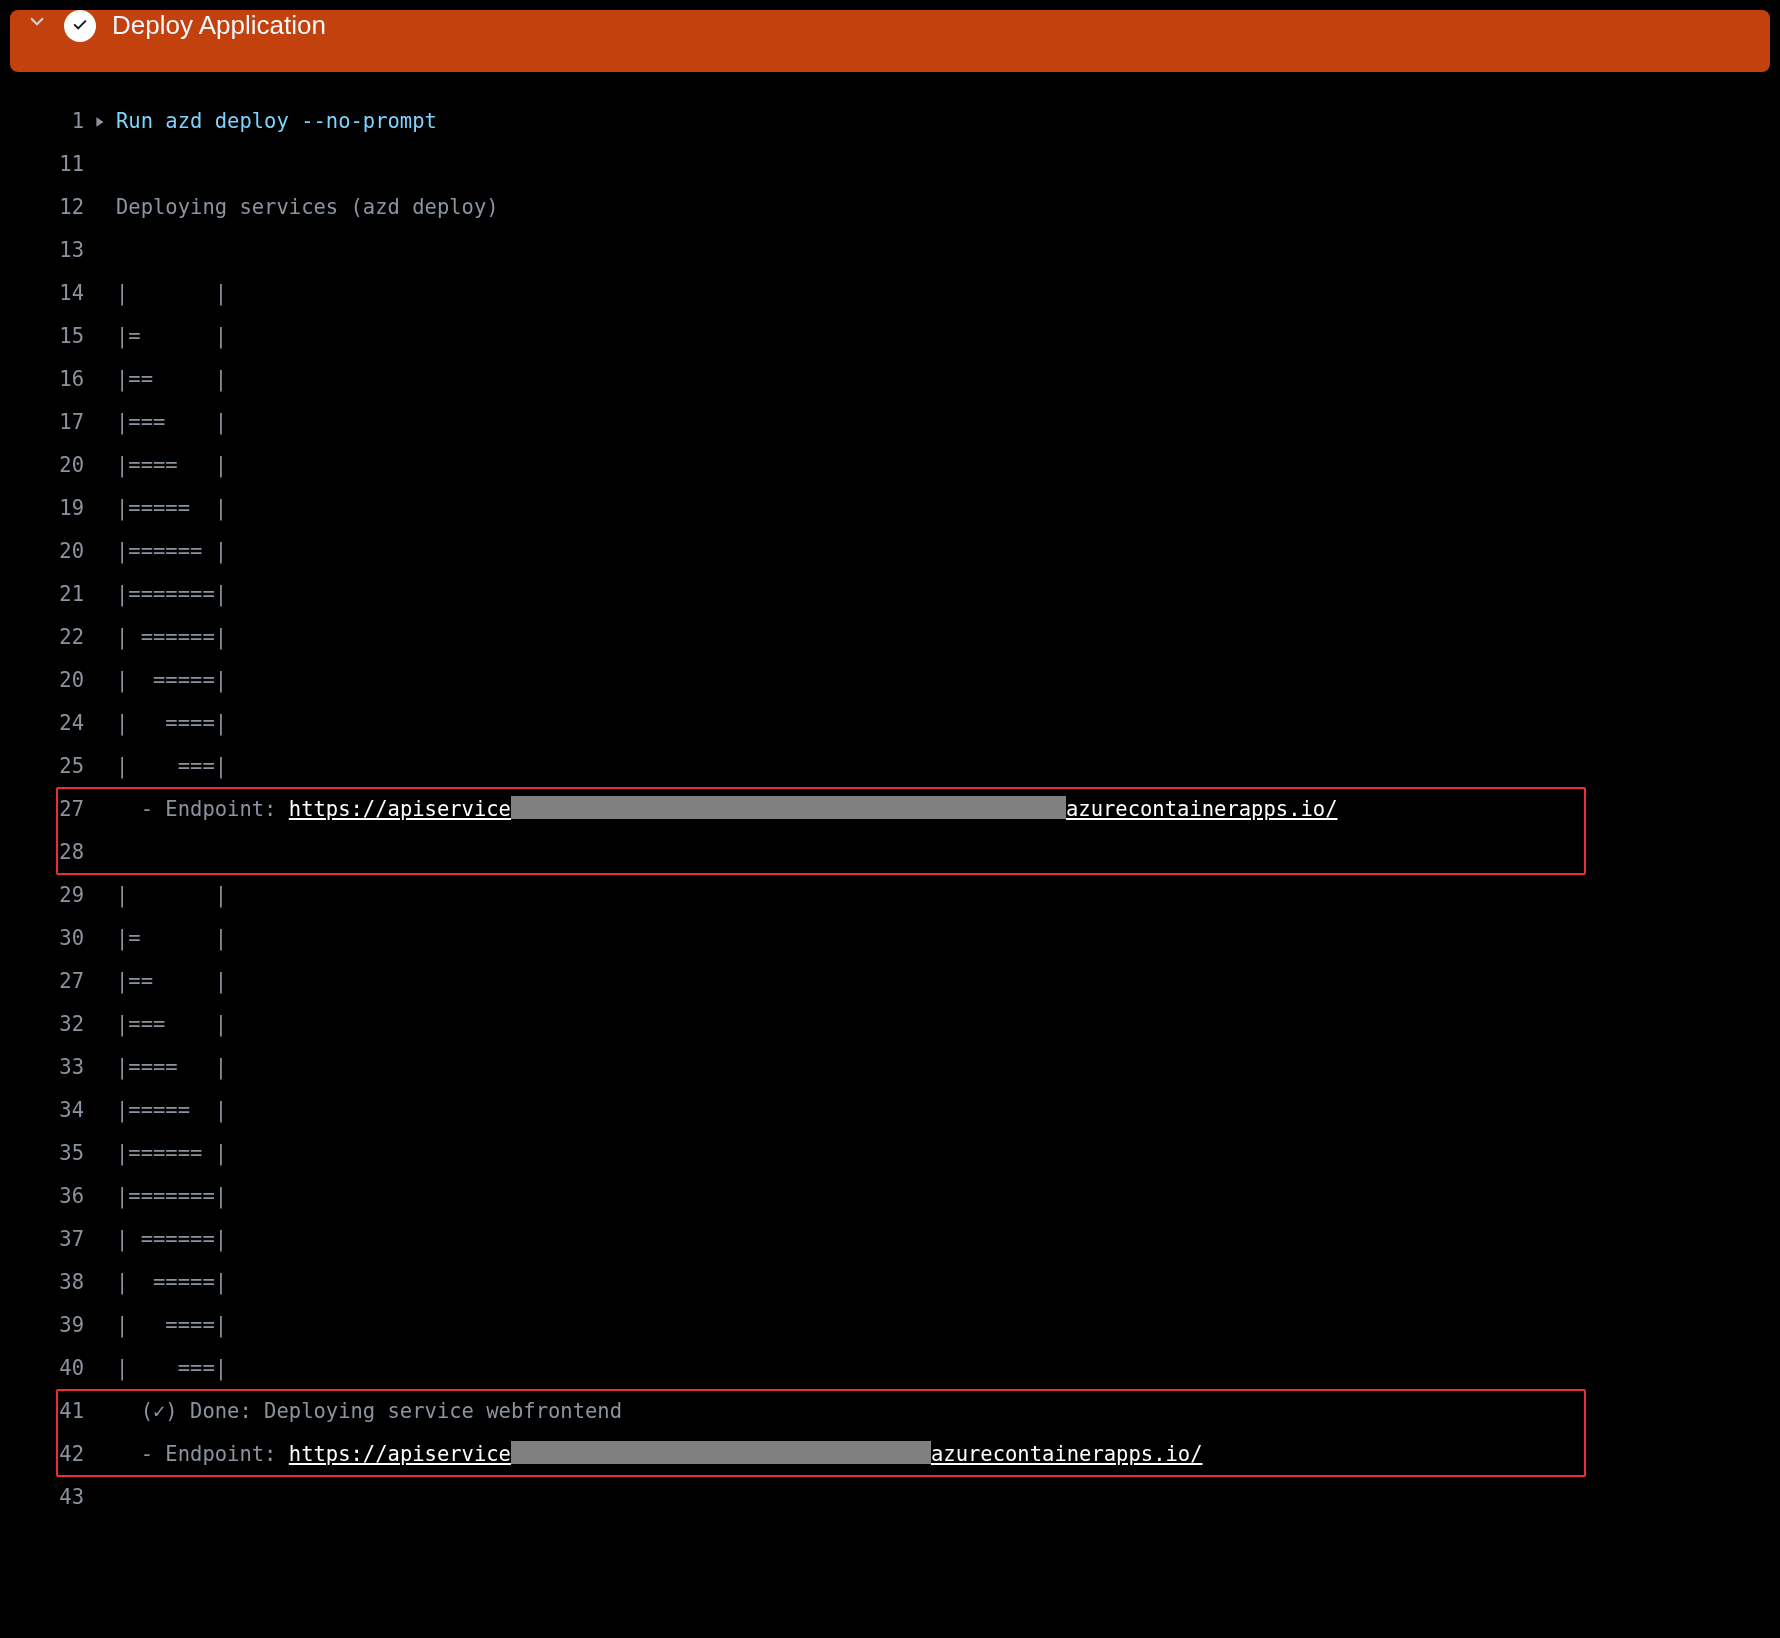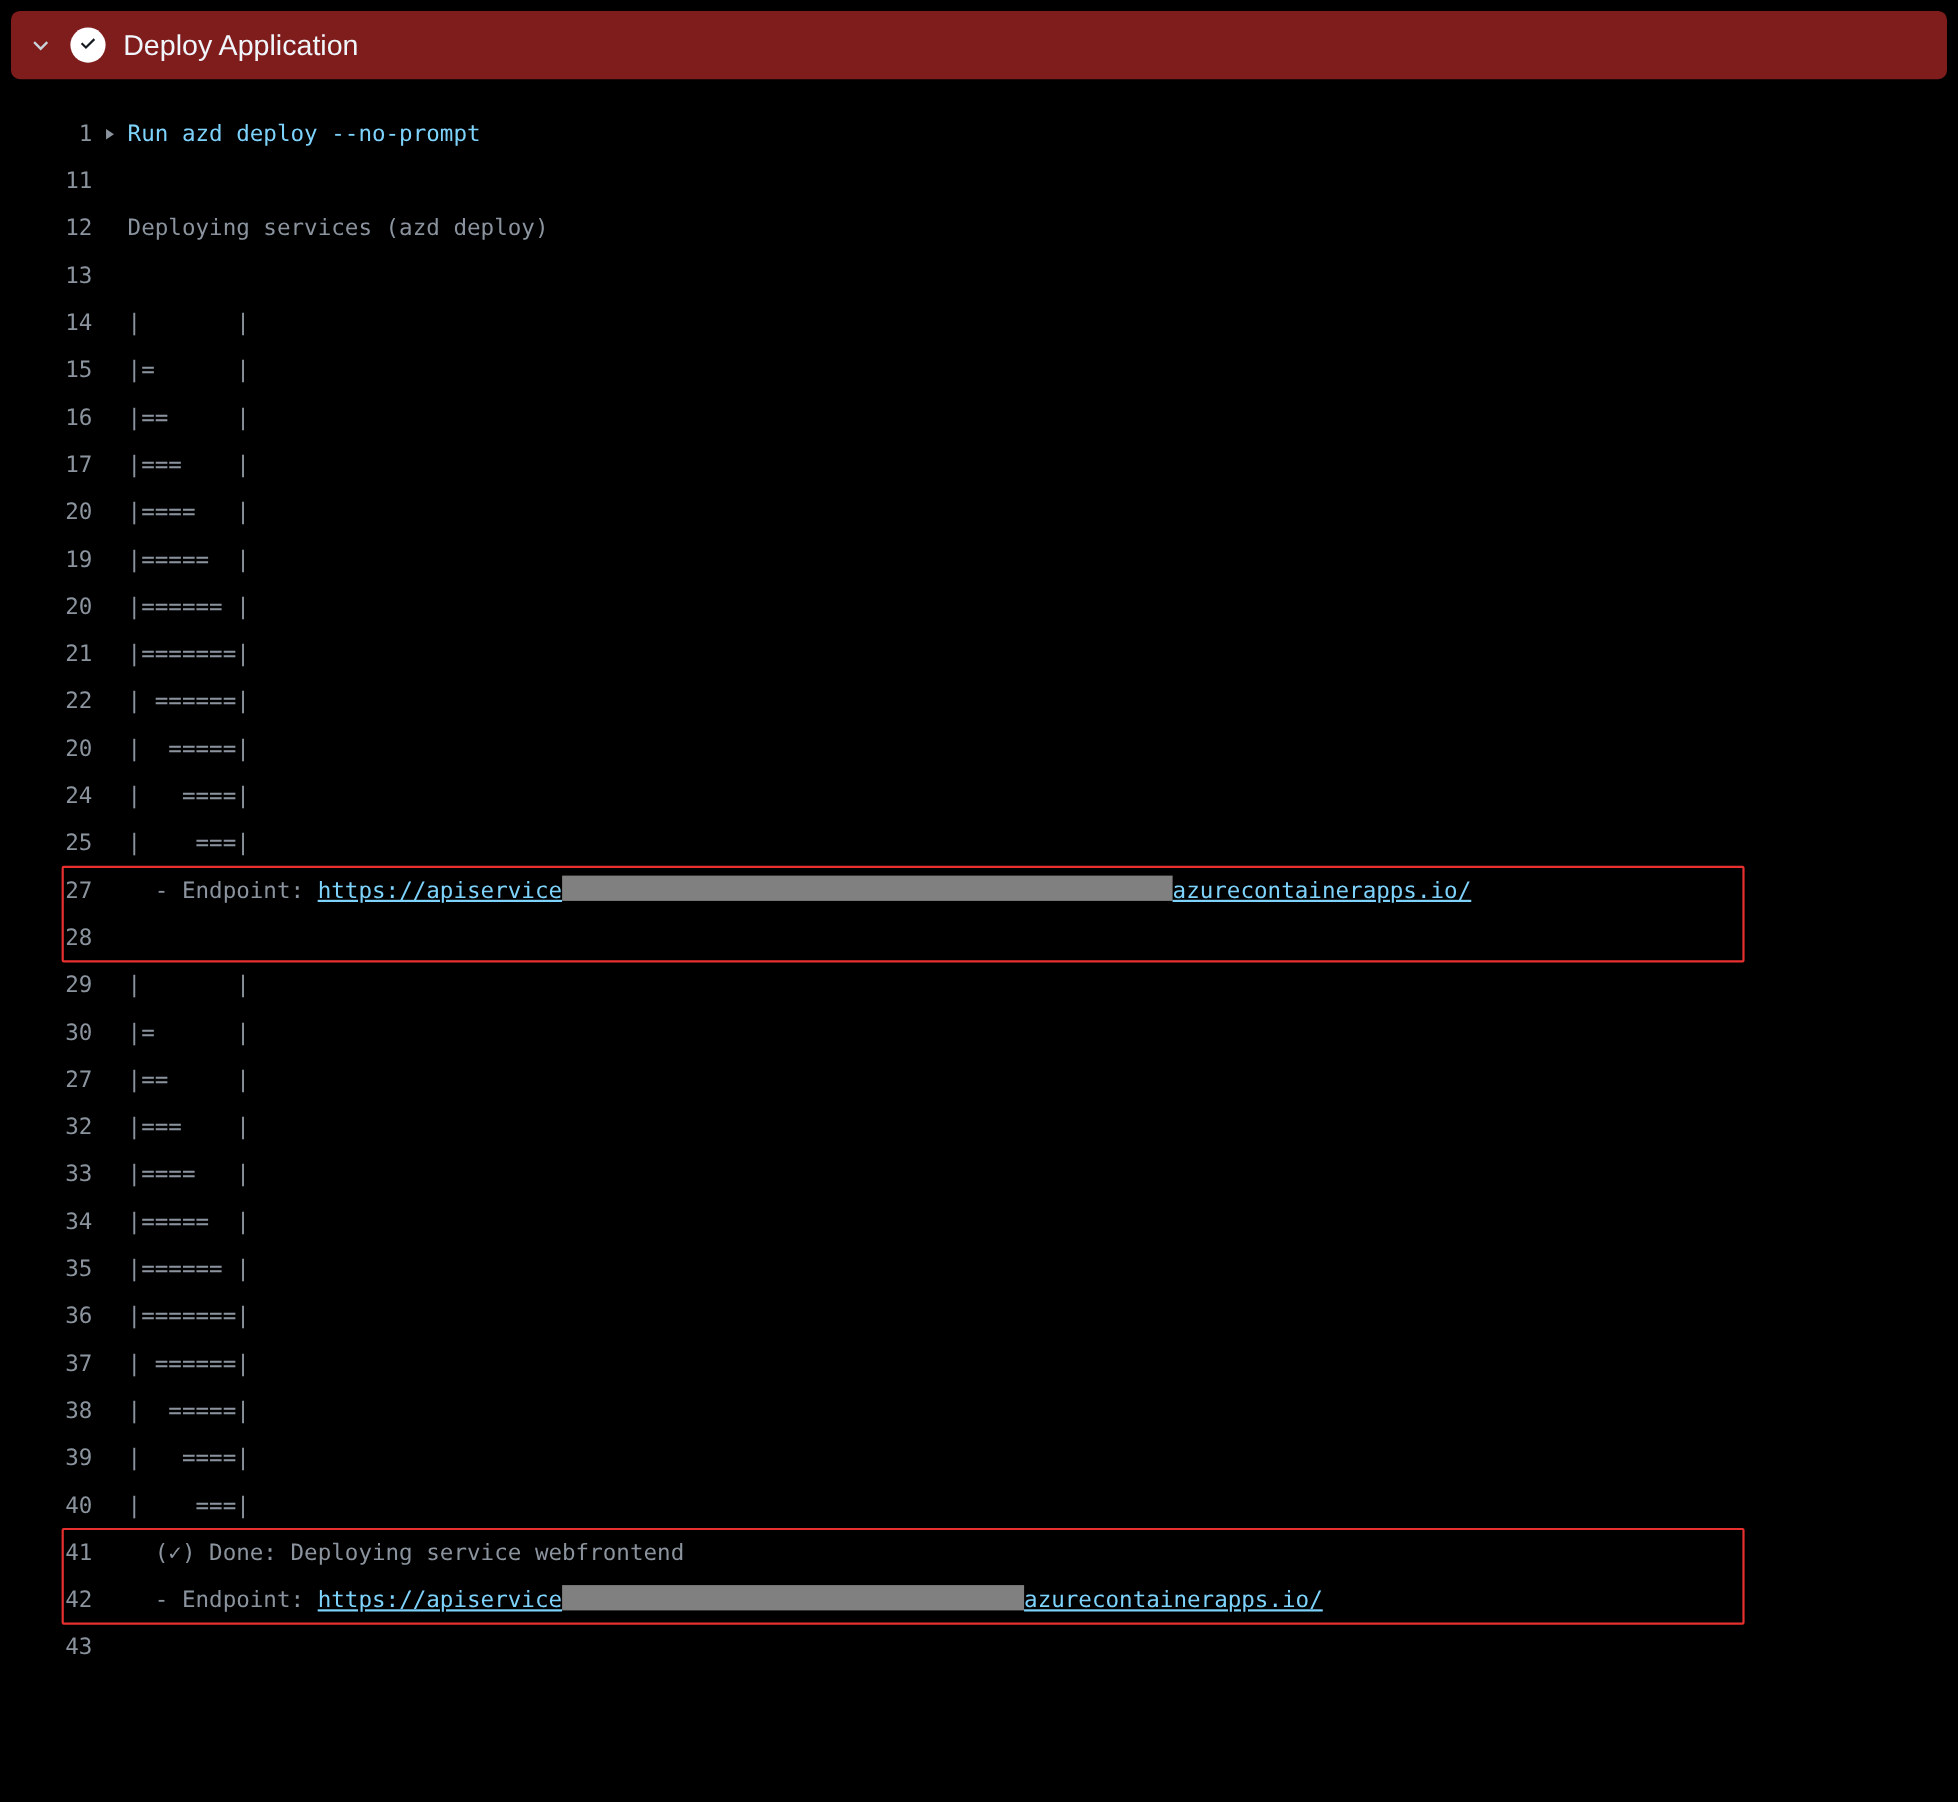--- a/index.html
+++ b/index.html
@@ -8,25 +8,24 @@
     background: #000;
     color: #ccc;
     font-family: -apple-system, BlinkMacSystemFont, "Segoe UI", Helvetica, Arial, sans-serif;
     font-size: 20px;
   }
   .page {
     width: 1780px;
     padding: 10px 10px 40px 10px;
   }
   .header {
-    background: #7f1d1d;
+    background: #c2410c;
     border-radius: 8px;
     height: 62px;
     display: flex;
-    align-items: center;
     padding: 0 16px;
     gap: 16px;
   }
   .chevron { width:22px; height:22px; display:flex; align-items:center; justify-content:center; cursor:pointer;}
   .check-circle {
     width: 32px; height: 32px; border-radius: 50%;
     background: #fff;
     display: flex; align-items: center; justify-content: center;
     flex-shrink: 0;
   }
@@ -66,21 +65,21 @@
     display:flex; align-items:center; justify-content:flex-start;
   }
   .content {
     white-space: pre;
     color: #8b949e;
   }
   .content-light {
     white-space: pre;
     color: #7dd3fc;
   }
-  .link { color: #7dd3fc; text-decoration: underline; cursor:pointer;}
+  .link { color: #ffffff; text-decoration: underline; cursor:pointer;}
   .redact {
     display:inline-block;
     background:#808080;
     height:23px;
     vertical-align: -3px;
   }
   .highlight-box {
     position:absolute;
     left: 40px;
     width: 1530px;

